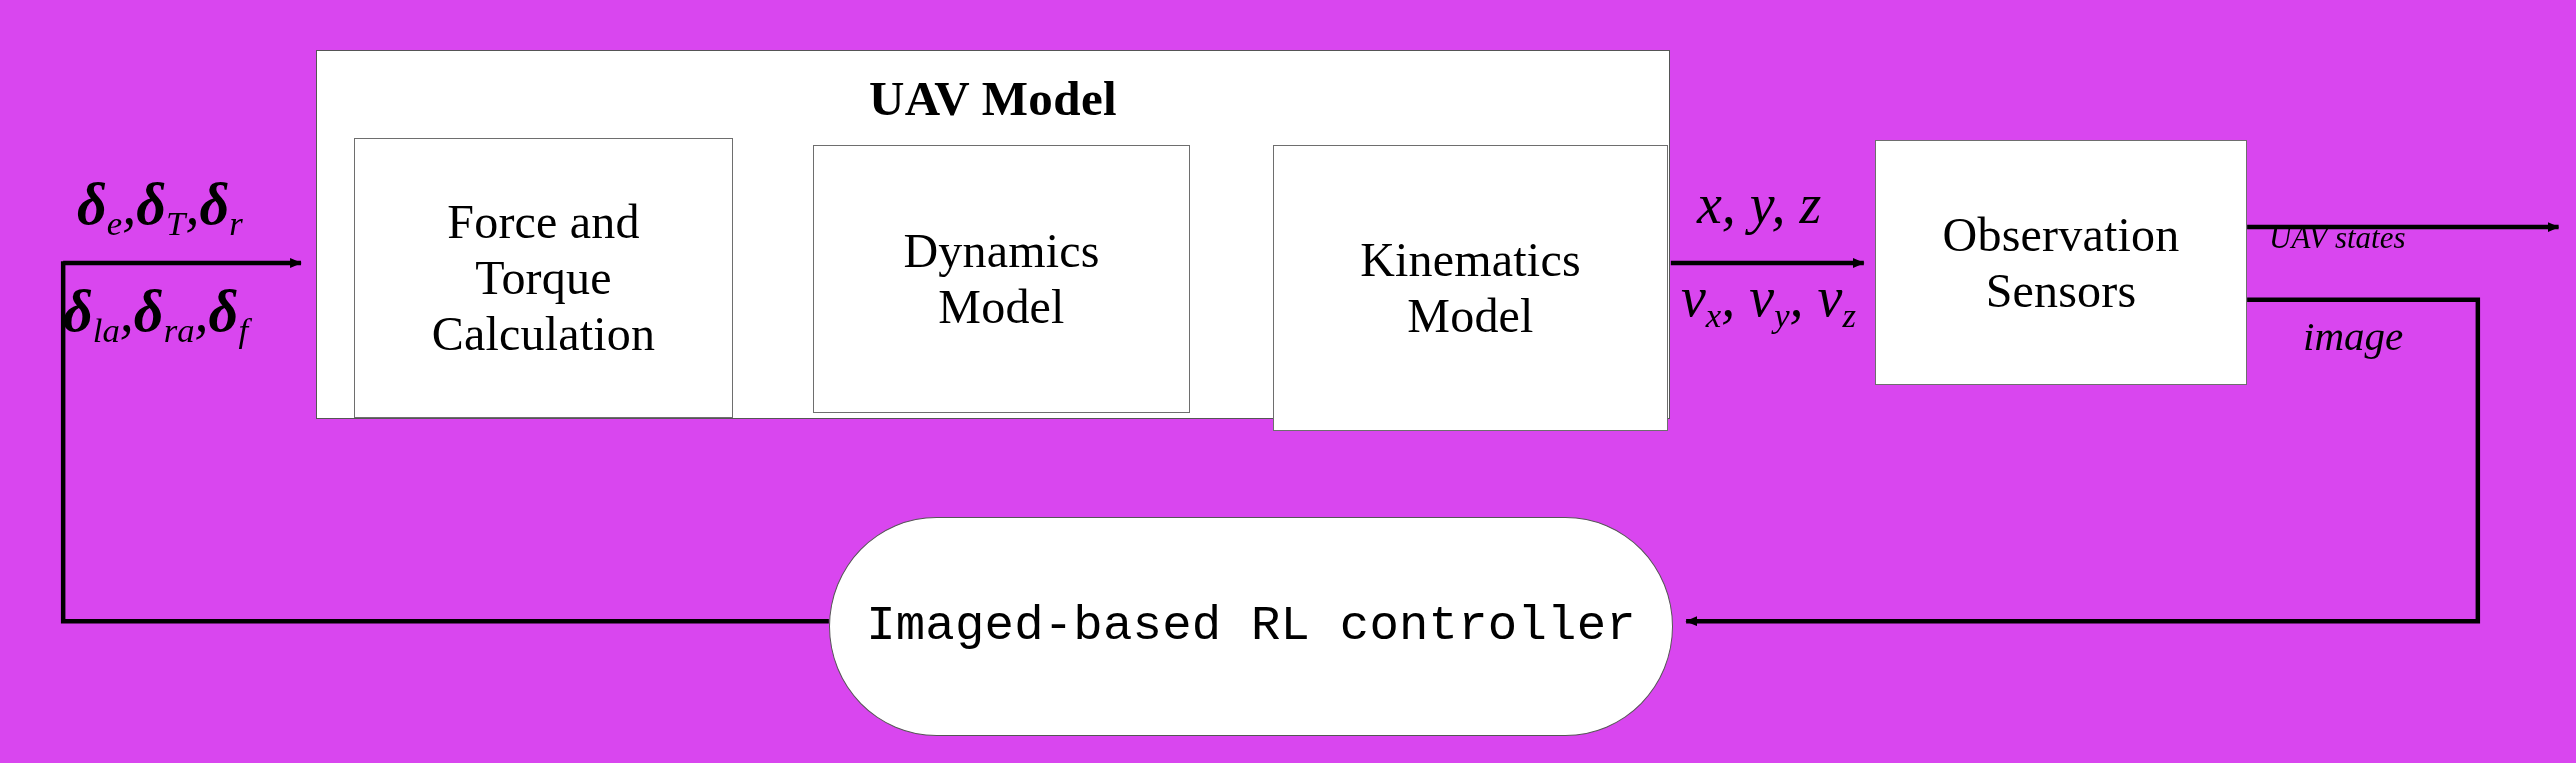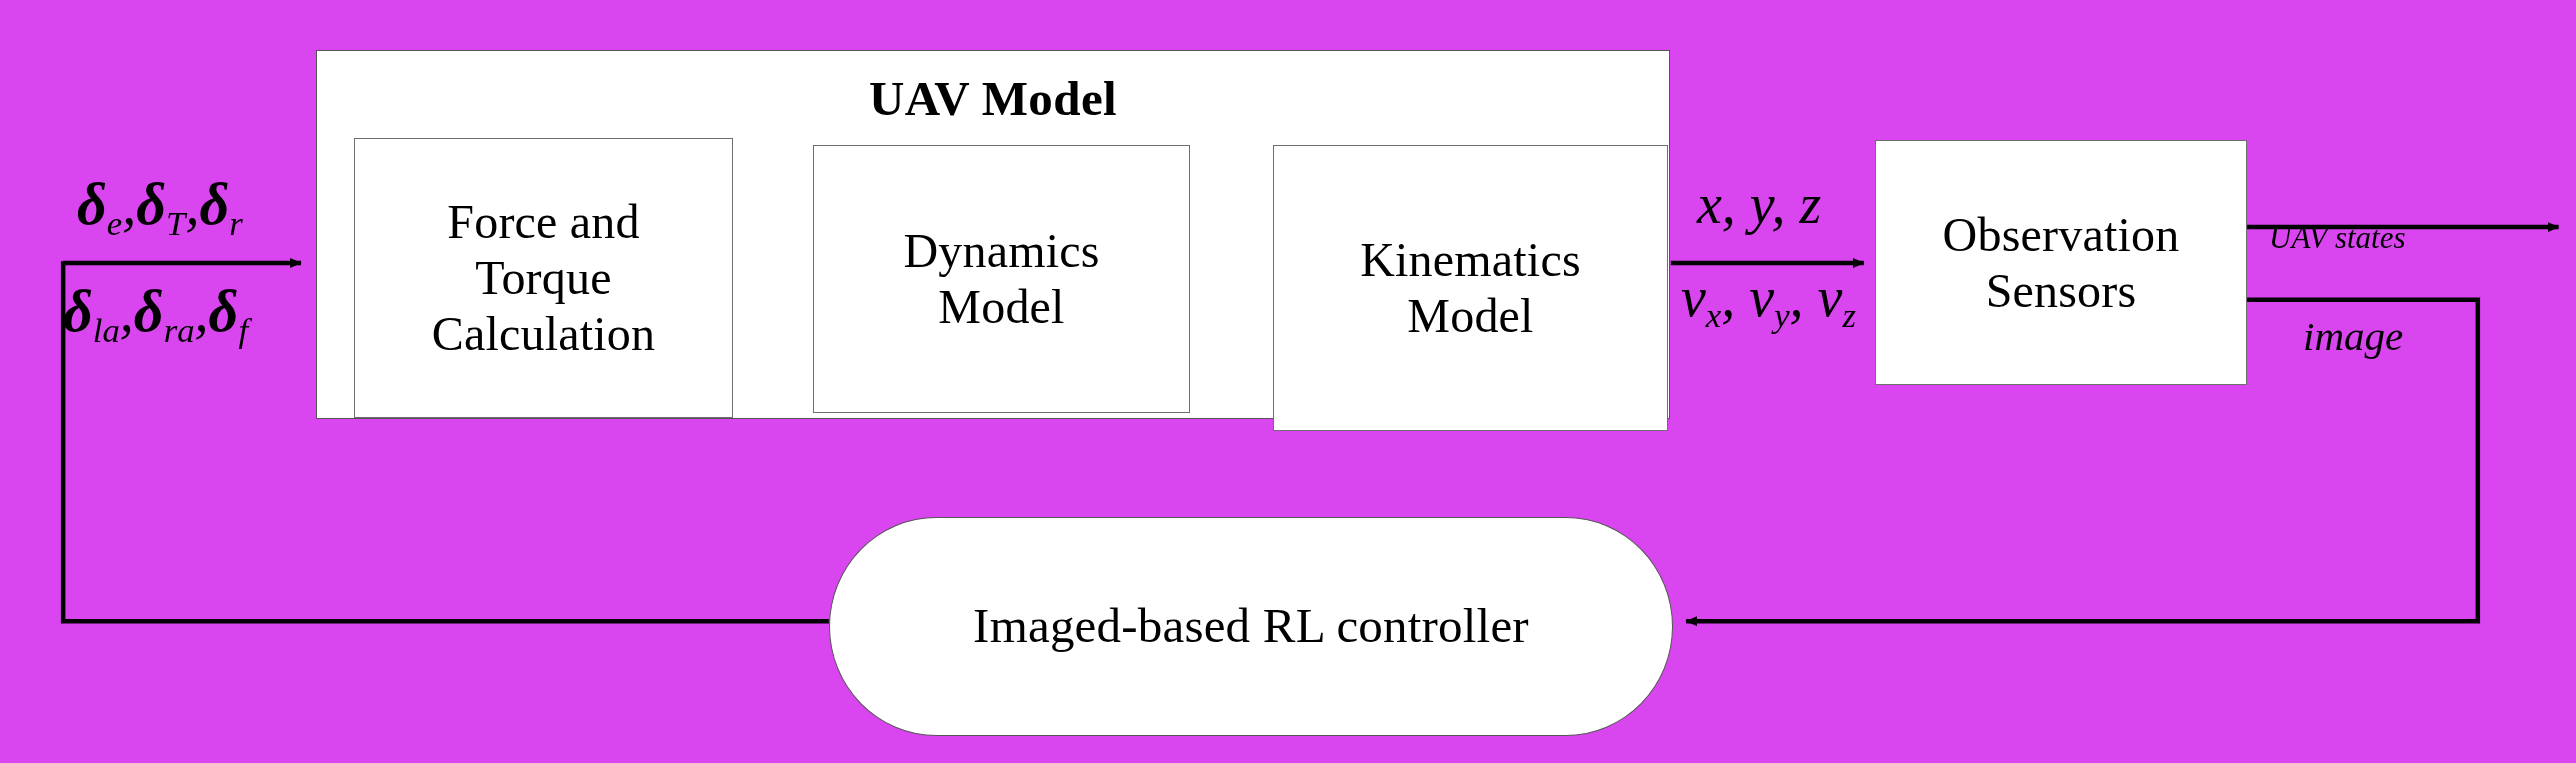--- a/index.html
+++ b/index.html
@@ -73,21 +73,21 @@
   .box-obs     { left: 1875px; top: 140px; width: 372px; height: 245px; }
 
   .box-rl {
     left: 829px;
     top: 517px;
     width: 844px;
     height: 219px;
     border: 1.8px solid #555555;
     border-radius: 108px / 110px;
   }
-  .box-rl .boxlabel { font-size: 49px; }
+  .box-rl .boxlabel { font-size: 49px; font-family: Liberation Mono, monospace; }
 
   
   .lbl {
     position: absolute;
     color: #000000;
     white-space: nowrap;
     font-family: "Liberation Serif", "DejaVu Serif", serif;
   }
   .mathlbl {
     font-style: italic;

